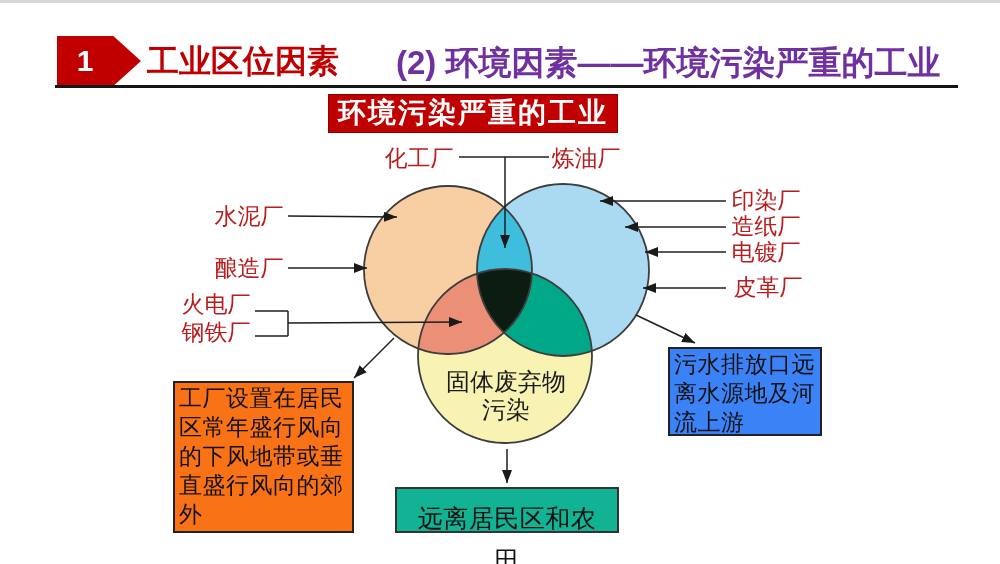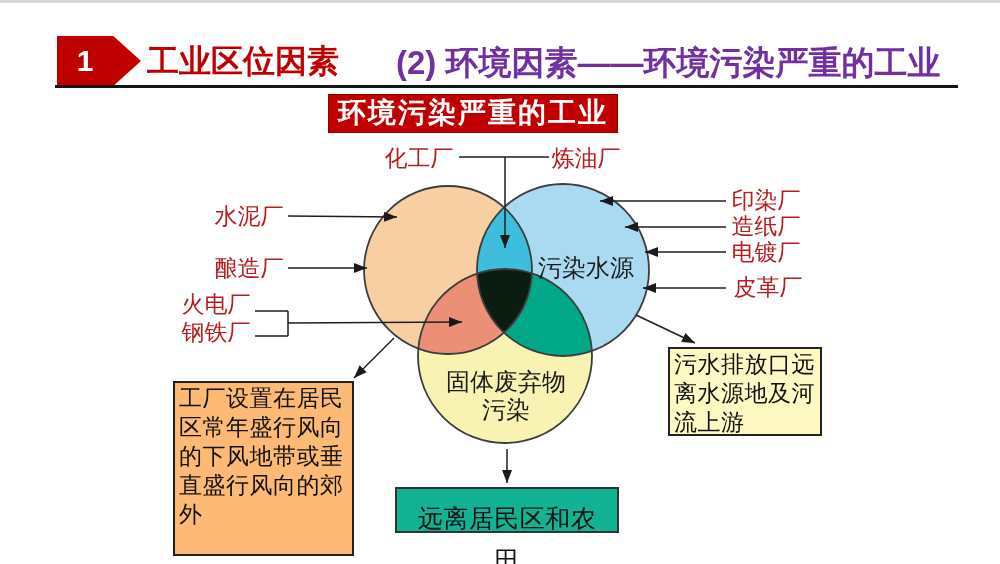--- a/index.html
+++ b/index.html
@@ -46,22 +46,22 @@
   }
   .circle-lbl{
     position:absolute;transform:translate(-50%,-50%);white-space:nowrap;
     font-size:24px;color:#1b1b1b;line-height:1;
   }
   
   .note{
     position:absolute;box-sizing:border-box;border:2px solid #222;color:#111;
     font-size:23px;line-height:29px;padding:1px 4px;letter-spacing:0.5px;
   }
-  .note-air{left:173px;top:381px;width:181px;height:175px;background:#fdba74;}
-  .note-water{left:668px;top:347px;width:154px;height:89px;background:#fef9c3;}
+  .note-air{left:173px;top:381px;width:181px;height:152px;background:#f97316;}
+  .note-water{left:668px;top:347px;width:154px;height:89px;background:#3b82f6;}
   .note-solid{
     left:395px;top:487px;width:224px;height:46px;background:#12B294;border:2px solid #333;
     text-align:center;line-height:42px;font-size:25px;padding:9px;
   }
 </style>
 </head>
 <body>
 
 <div id="slide">
 
@@ -130,21 +130,20 @@
       <path d="M726 201 L600 201" marker-end="url(#ah)"></path>
       <path d="M726 227 L625 227" marker-end="url(#ah)"></path>
       <path d="M726 252 L645 252" marker-end="url(#ah)"></path>
       <path d="M726 288 L643 288" marker-end="url(#ah)"></path>
       <path d="M394 338 L354 378" marker-end="url(#ah)"></path>
       <path d="M636 315 L695 343" marker-end="url(#ah)"></path>
       <path d="M507 449 V483" marker-end="url(#ah)"></path>
     </g>
   </svg>
 
-  <div class="circle-lbl" style="left:586px;top:268px;">污染水源</div>
   <div class="circle-lbl" style="left:506px;top:382px;">固体废弃物</div>
   <div class="circle-lbl" style="left:506px;top:410px;">污染</div>
 
   <div class="lbl" style="left:419px;top:158px;">化工厂</div>
   <div class="lbl" style="left:586px;top:158px;">炼油厂</div>
   <div class="lbl" style="left:249px;top:216px;">水泥厂</div>
   <div class="lbl" style="left:249px;top:268px;">酿造厂</div>
   <div class="lbl" style="left:216px;top:304px;">火电厂</div>
   <div class="lbl" style="left:216px;top:332px;">钢铁厂</div>
   <div class="lbl" style="left:766px;top:200px;">印染厂</div>

